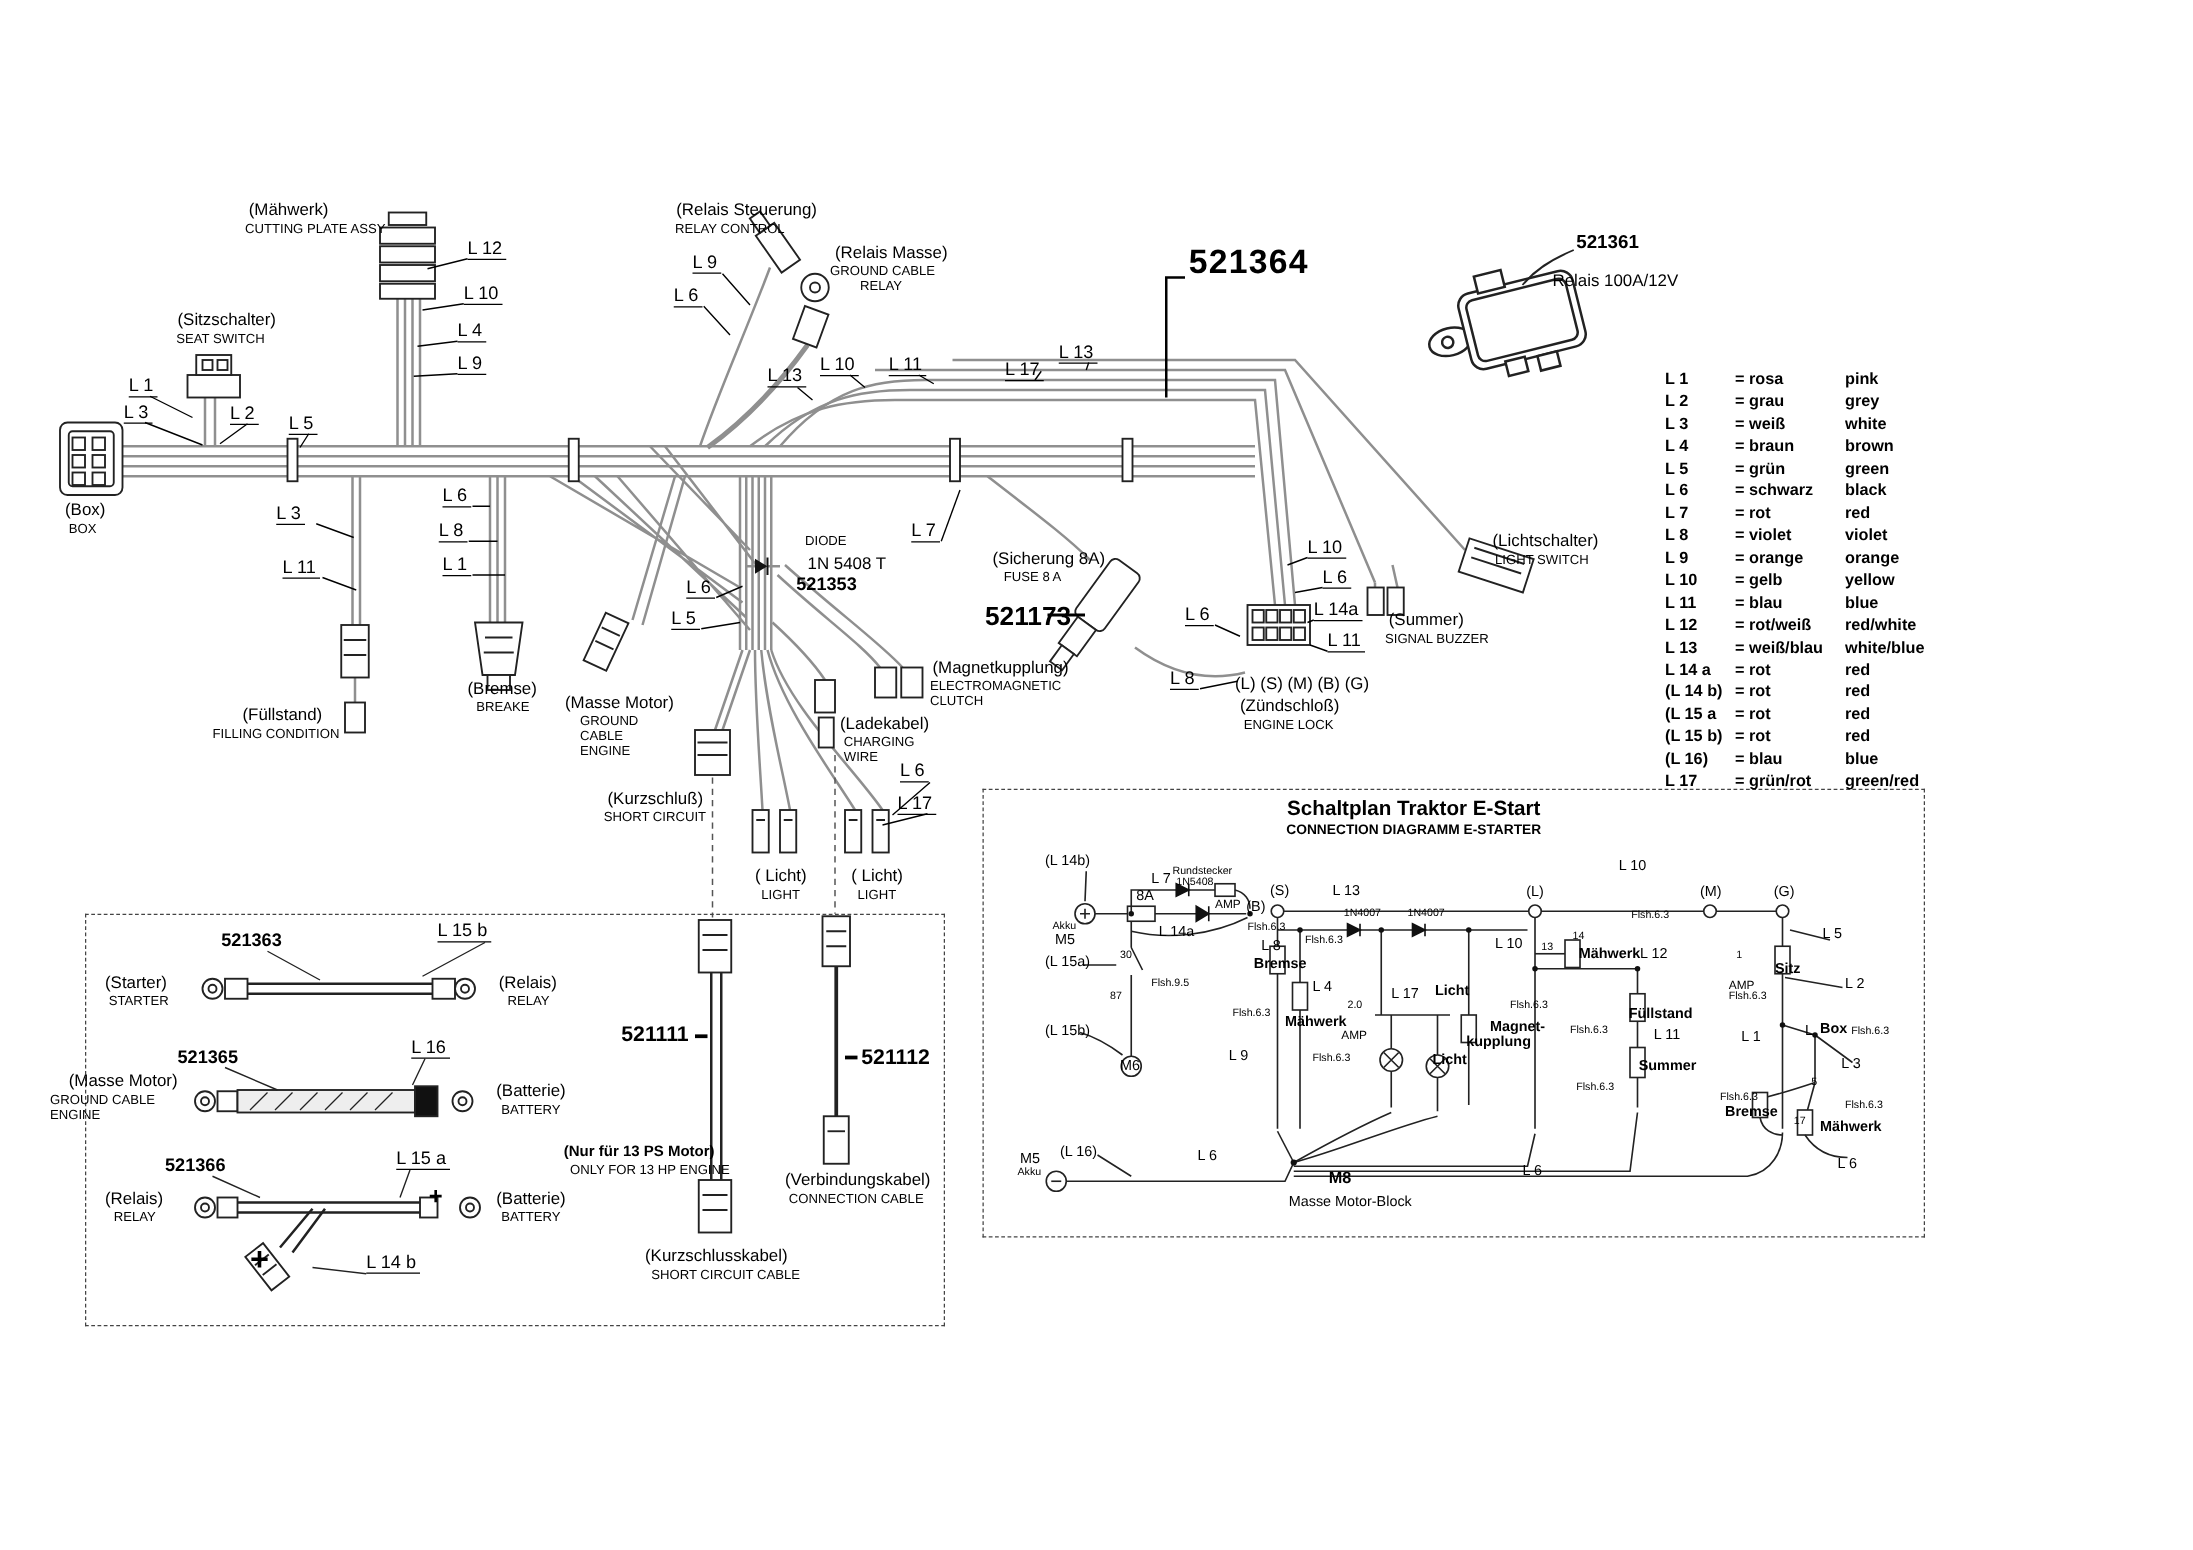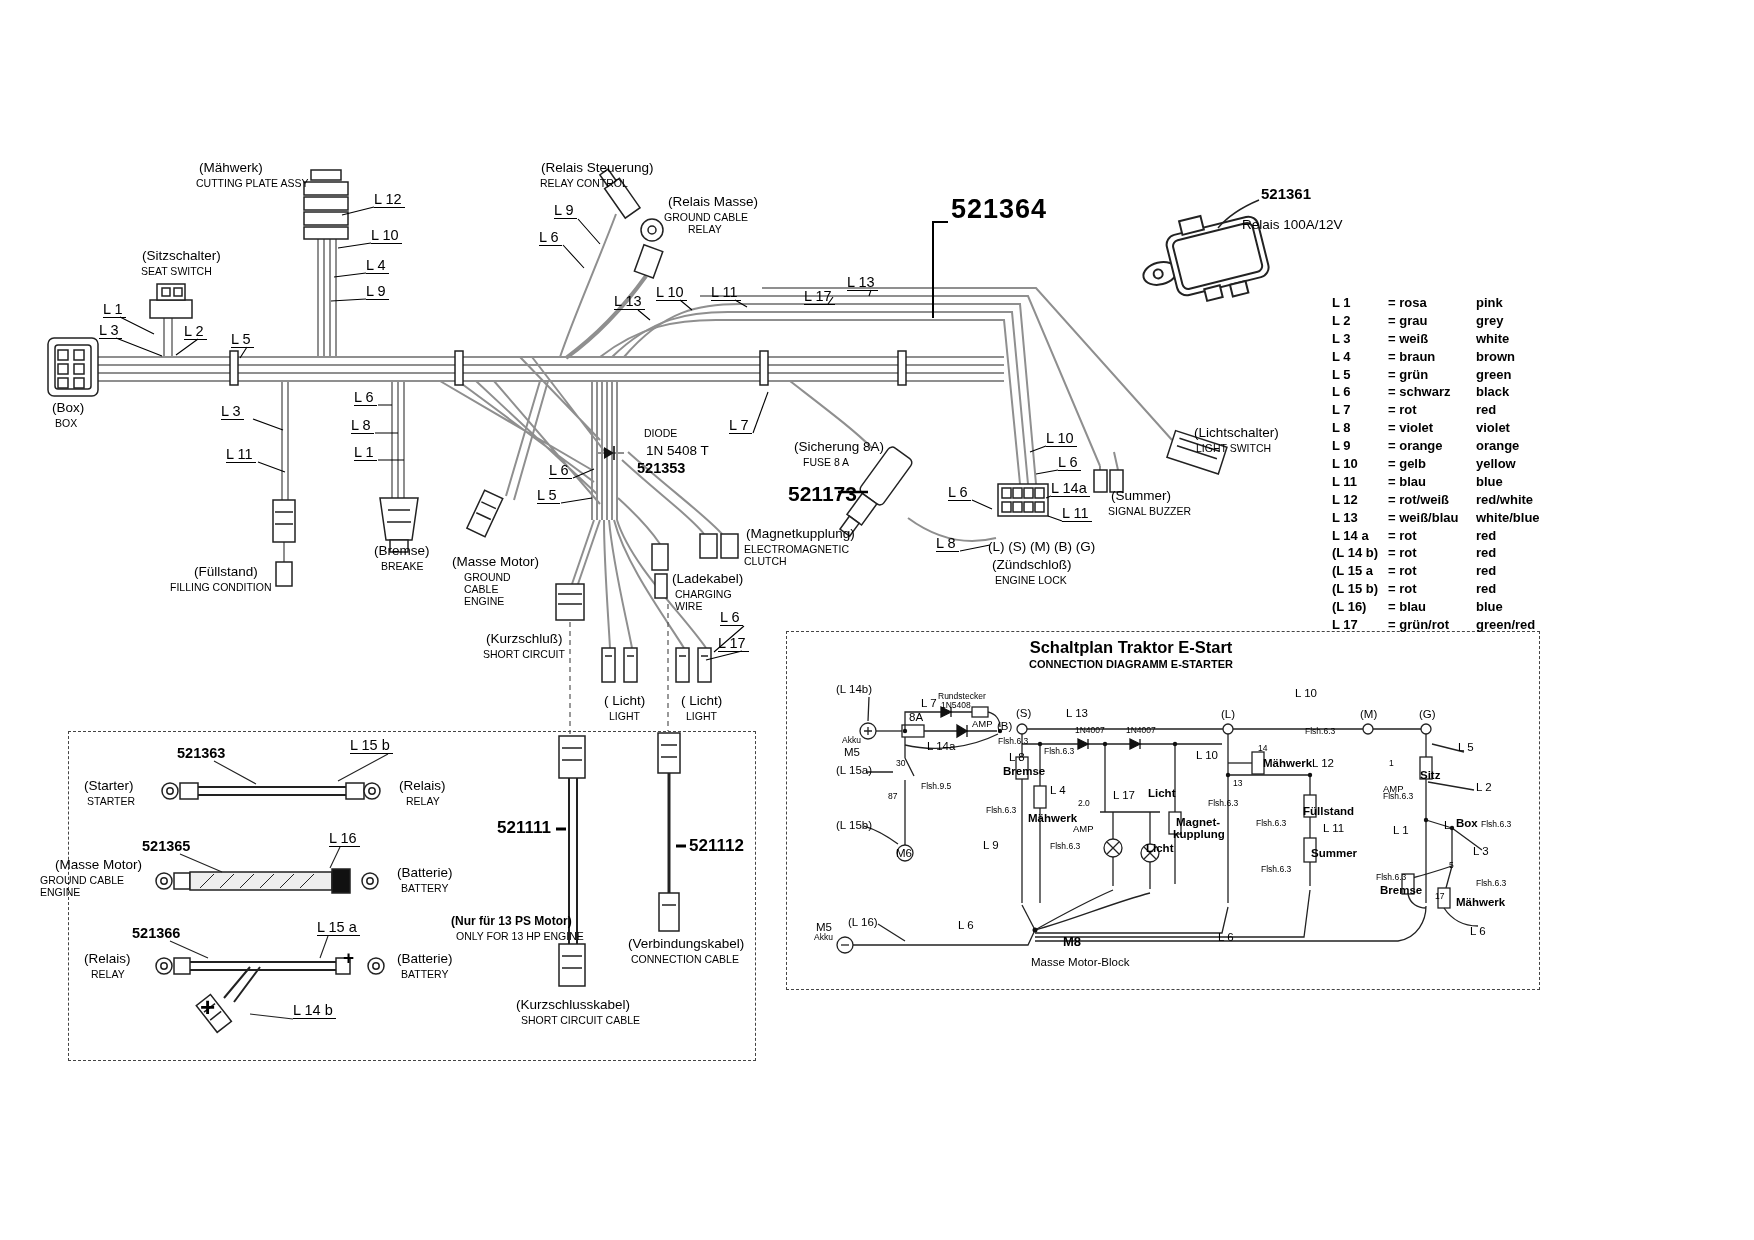--- a/index.html
+++ b/index.html
@@ -555,30 +555,30 @@
       <span class="lbl s9" style="left: 921px; top: 782px;">Flsh.9.5</span>
       <span class="lbl s9" style="left: 888px; top: 792px;">87</span>
       <span class="lbl s11" style="left: 1050px; top: 784px;">L 4</span>
       <span class="lbl s9" style="left: 986px; top: 806px;">Flsh.6.3</span>
       <span class="lbl sb" style="left: 1028px; top: 812px;">Mähwerk</span>
       <span class="lbl s9" style="left: 1078px; top: 799px;">2.0</span>
       <span class="lbl s10" style="left: 1073px; top: 809px;">AMP</span>
       <span class="lbl s11" style="left: 1113px; top: 789px;">L 17</span>
       <span class="lbl sb" style="left: 1148px; top: 787px;">Licht</span>
       <span class="lbl s9" style="left: 1208px; top: 799px;">Flsh.6.3</span>
-      <span class="lbl s9" style="left: 1233px; top: 779px;">13</span>
+      <span class="lbl s9" style="left: 1233px; top: 753px;">13</span>
       <span class="lbl sb" style="left: 1303px; top: 805px;">Füllstand</span>
       <span class="lbl s9" style="left: 1256px; top: 819px;">Flsh.6.3</span>
       <span class="lbl s11" style="left: 1323px; top: 822px;">L 11</span>
       <span class="lbl s11" style="left: 836px; top: 819px;">(L 15b)</span>
       <span class="lbl s11" style="left: 896px; top: 847px;">M6</span>
       <span class="lbl s11" style="left: 983px; top: 839px;">L 9</span>
       <span class="lbl s9" style="left: 1050px; top: 842px;">Flsh.6.3</span>
       <span class="lbl sb" style="left: 1146px; top: 842px;">Licht</span>
-      <span class="lbl sb" style="left: 1176px; top: 816px;">Magnet-</span>
+      <span class="lbl sb" style="left: 1152px; top: 816px; padding-left: 40px;">Magnet-</span>
       <span class="lbl sb" style="left: 1173px; top: 828px;">kupplung</span>
       <span class="lbl sb" style="left: 1311px; top: 847px;">Summer</span>
       <span class="lbl s9" style="left: 1261px; top: 865px;">Flsh.6.3</span>
       <span class="lbl s9" style="left: 1389px; top: 759px;">1</span>
       <span class="lbl s10" style="left: 1383px; top: 769px;">AMP</span>
       <span class="lbl sb" style="left: 1420px; top: 769px;">Sitz</span>
       <span class="lbl s11" style="left: 1458px; top: 741px;">L 5</span>
       <span class="lbl s11" style="left: 1476px; top: 781px;">L 2</span>
       <span class="lbl s9" style="left: 1383px; top: 792px;">Flsh.6.3</span>
       <span class="lbl s11" style="left: 1393px; top: 824px;">L 1</span>

